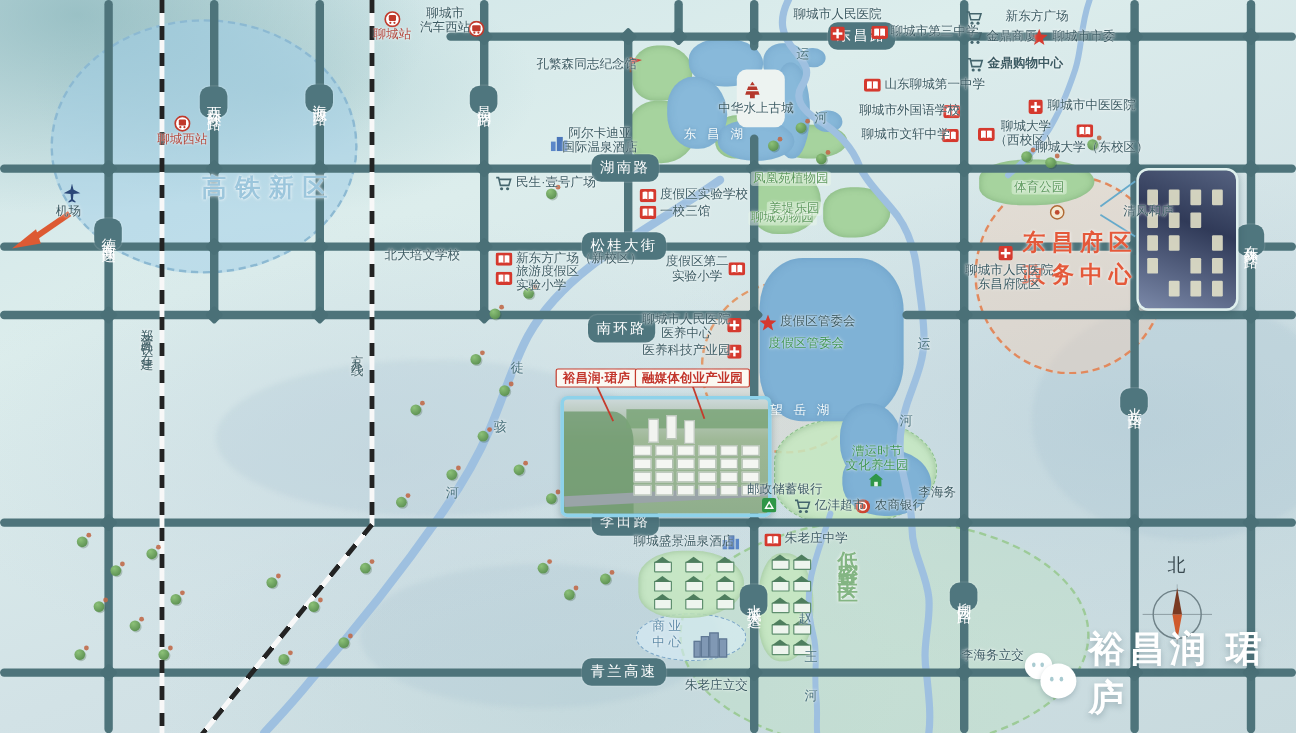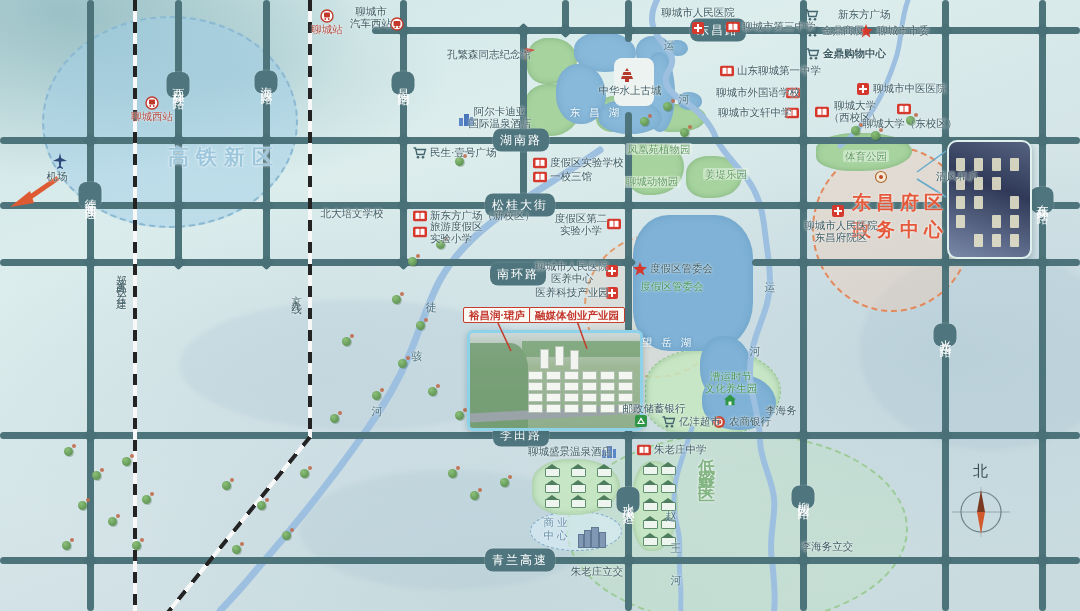--- a/index.html
+++ b/index.html
@@ -79,20 +79,25 @@
     <div class="compass-n">北</div>
     <svg width="58" height="58">
       <line x1="0" y1="31" x2="58" y2="31" stroke="#8a9aa0" stroke-width="0.8"></line>
       <line x1="29" y1="6" x2="29" y2="56" stroke="#8a9aa0" stroke-width="0.5"></line>
       <circle cx="29" cy="31" r="20" fill="none" stroke="#6f8288" stroke-width="1.2"></circle>
       <polygon points="29,9 33,31 25,31" fill="#7a3a22"></polygon>
       <polygon points="25,31 33,31 29,53" fill="#d05a2c"></polygon>
     </svg>
   </div>
 
+  <div class="wm">
+    <span class="wm-b wm-b1"></span>
+    <span class="wm-b wm-b2"></span>
+    <span class="wm-text">裕昌润 珺庐</span>
+  </div>
 <div class="zone" style="position: absolute; left: 42px; top: 16px; width: 252px; height: 208px; background: rgba(160, 205, 232, 0.5); border: 2px dashed rgb(140, 185, 210);"></div>
     <div class="zone" style="position: absolute; left: 812px; top: 146px; width: 156px; height: 162px; background: rgba(246, 205, 178, 0.38); border: 2px dashed rgb(226, 137, 93);"></div>
     <div class="zone" style="position: absolute; left: 584px; top: 234px; width: 140px; height: 140px; background: rgba(246, 208, 182, 0.22); border: 2px dashed rgb(226, 154, 106);"></div>
     <div class="zone" style="position: absolute; left: 566px; top: 432px; width: 338px; height: 190px; background: rgba(186, 226, 186, 0.32); border: 2px dashed rgb(157, 203, 152);"></div>
     <div class="zone" style="position: absolute; left: 530px; top: 511px; width: 90px; height: 38px; background: rgba(219, 238, 249, 0.6); border: 1.5px dashed rgb(127, 169, 201);"></div>
     <div class="park" style="position: absolute; left: 527px; top: 38px; width: 50px; height: 46px;"></div>
     <div class="park" style="position: absolute; left: 524px; top: 84px; width: 56px; height: 52px;"></div>
     <div class="park" style="position: absolute; left: 596px; top: 96px; width: 44px; height: 36px;"></div>
     <div class="park" style="position: absolute; left: 652px; top: 104px; width: 54px; height: 28px;"></div>
     <div class="park" style="position: absolute; left: 626px; top: 141px; width: 58px; height: 54px;"></div>
@@ -569,21 +574,21 @@
     <div class="txt t-poi ctr" style="position: absolute; left: 581px; top: 212px;">
       <div style="line-height: 12px;">度假区第二</div>
       <div style="line-height: 12px;">实验小学</div>
     </div>
     <div class="txt t-park ctr" style="position: absolute; left: 659px; top: 143px;">
       <div style="line-height: 12px;">凤凰苑植物园</div>
     </div>
     <div class="txt t-park ctr" style="position: absolute; left: 652px; top: 176px;">
       <div style="line-height: 12px; font-family: Liberation Mono, monospace;">聊城动物园</div>
     </div>
-    <div class="txt t-park ctr" style="position: absolute; left: 726px; top: 168px;">
+    <div class="txt t-park ctr" style="position: absolute; left: 662px; top: 168px;">
       <div style="line-height: 12px;">姜堤乐园</div>
     </div>
     <div class="txt t-park ctr" style="position: absolute; left: 866px; top: 150px;">
       <div style="line-height: 12px;">体育公园</div>
     </div>
     <div class="txt t-poi" style="position: absolute; left: 891px; top: 170px;">
       <div style="line-height: 12px; margin-left: 45px;">清风和庐</div>
     </div>
     <div class="txt t-zoneorange ctr" style="position: absolute; left: 900px; top: 189px;">
       <div style="line-height: 27px;">东昌府区</div>

